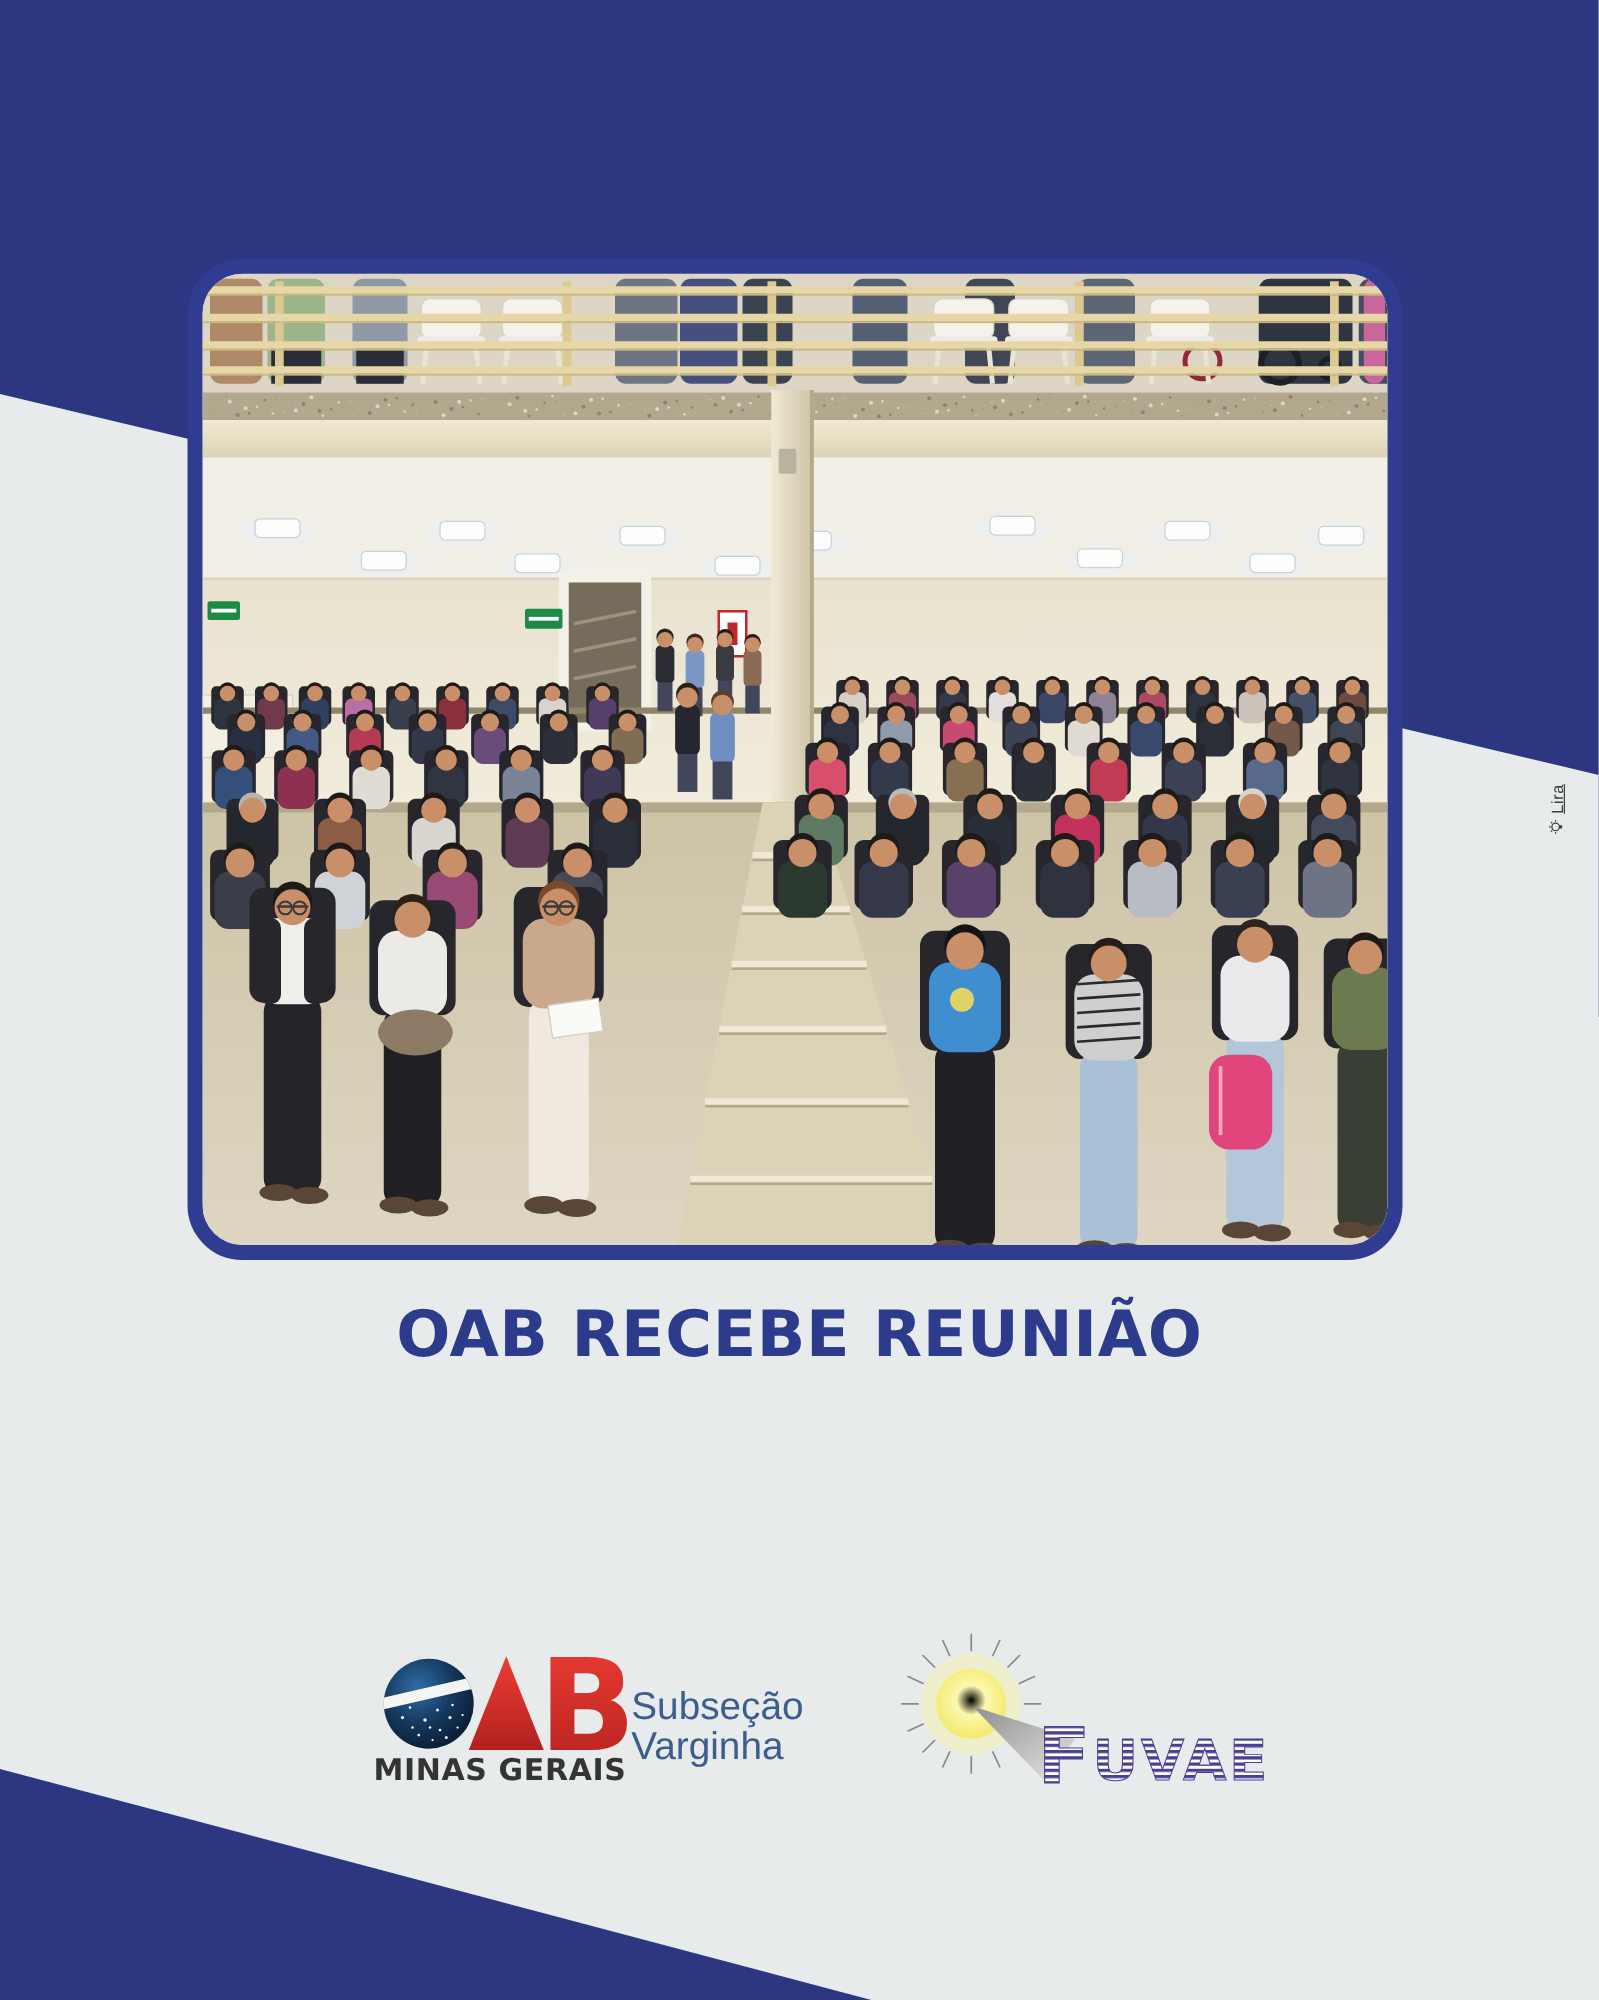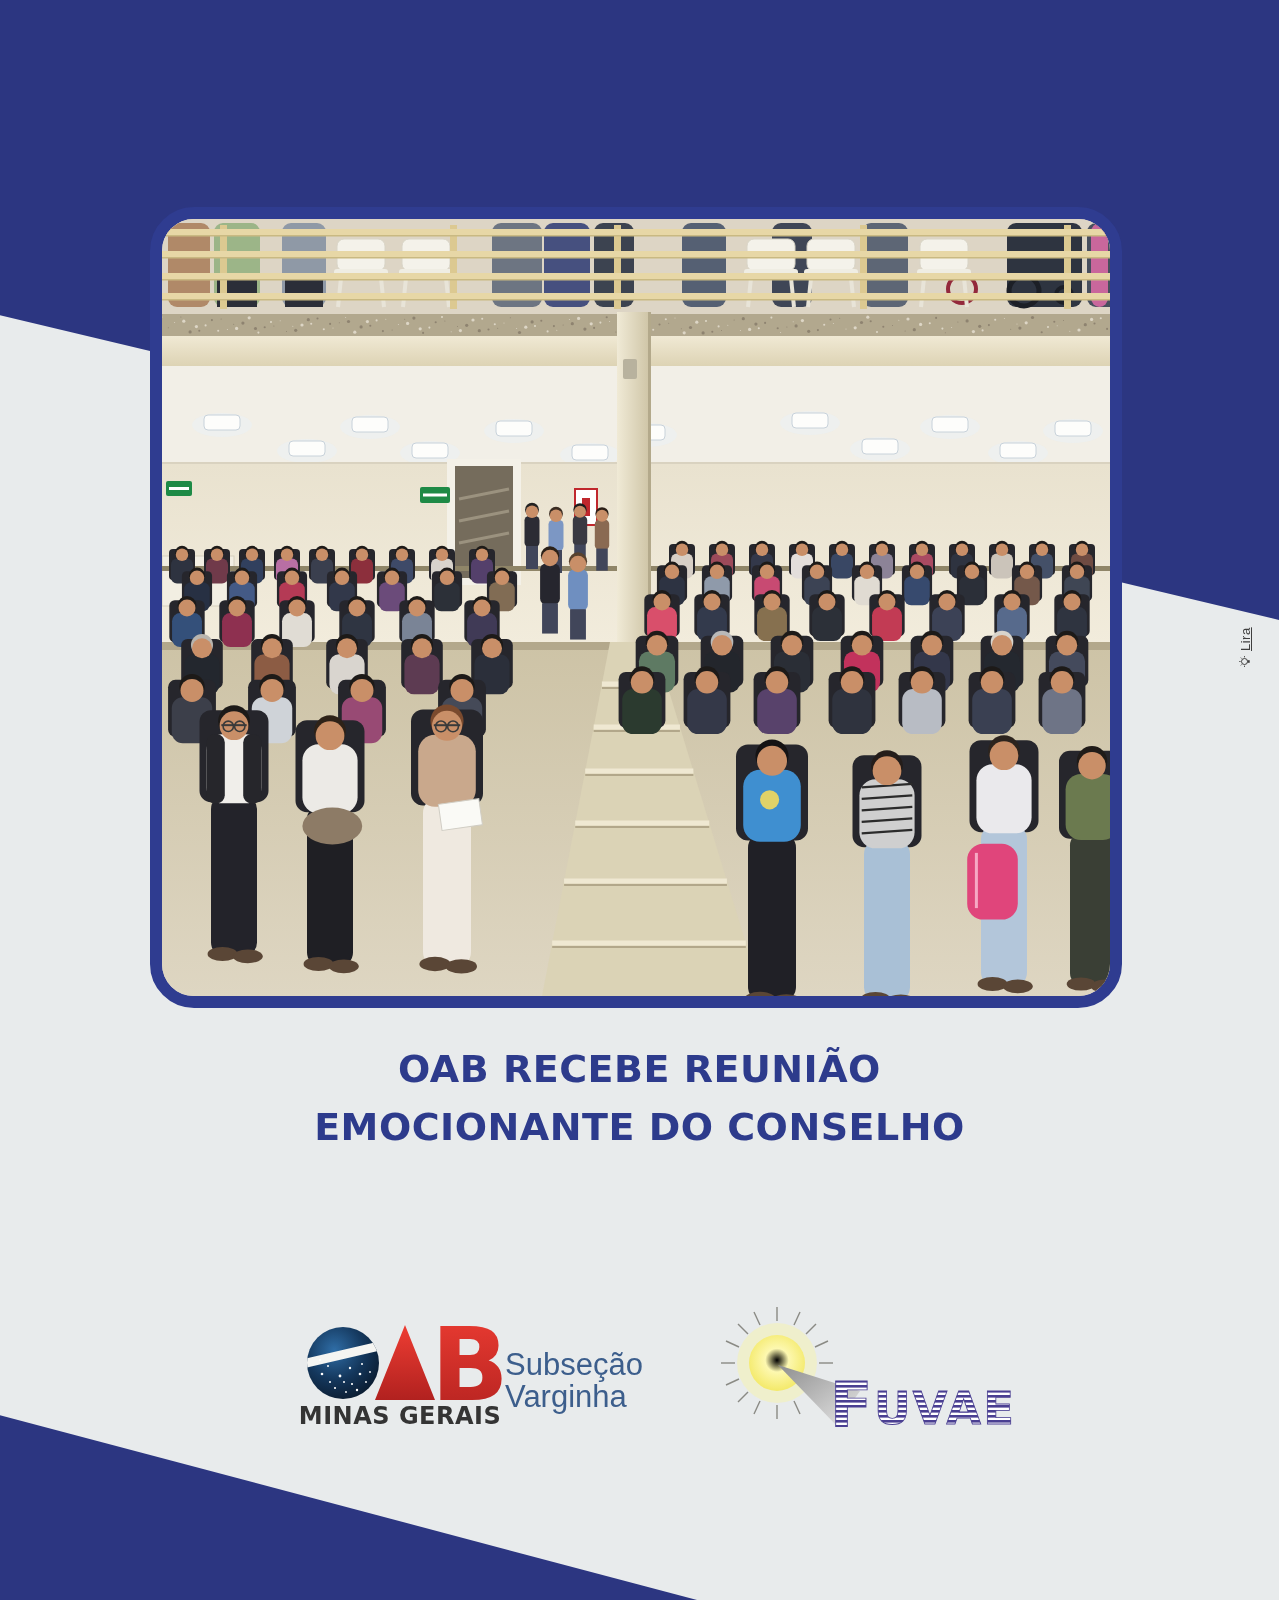--- a/index.html
+++ b/index.html
@@ -8,21 +8,21 @@
   .shape{position:absolute;pointer-events:none;}
   .blue-top{left:0;top:0;width:1279px;height:1600px;background:#2c3681;
     clip-path:polygon(0 0,100% 0,100% 38.75%,0 19.7%);}
   .blue-bottom{left:0;top:0;width:1279px;height:1600px;background:#2c3681;
     clip-path:polygon(0 88.45%,54.5% 100%,0 100%);}
   .photo{position:absolute;left:150px;top:207px;width:948px;height:777px;margin:0;
     border:12px solid #2f3c90;border-radius:44px;overflow:hidden;background:#e5decb;}
   .photo svg{display:block;width:948px;height:777px;}
   .headline{position:absolute;left:0;top:1040px;width:1279px;margin:0;text-align:center;
     font-family:"DejaVu Sans","Liberation Sans",sans-serif;font-weight:bold;
-    font-size:38px;line-height:58px;letter-spacing:.5px;color:#2d3b8c;}
+    font-size:51px;line-height:58px;letter-spacing:.5px;color:#2d3b8c;}
   .headline span{display:block;}
   .logo-svg{position:absolute;}
   .oab-svg{left:300px;top:1316px;}
   .fuvae-svg{left:690px;top:1295px;}
   .watermark{position:absolute;left:1238px;top:668px;transform:rotate(-90deg);
     transform-origin:left top;display:flex;align-items:center;gap:4px;
     color:#3f3f3f;font-size:13px;white-space:nowrap;}
   .watermark .wm-text{text-decoration:underline;letter-spacing:.5px;}
 </style>
 </head>
@@ -715,21 +715,20 @@
       <ellipse cx="919" cy="765" rx="14.3" ry="6.6000000000000005" fill="#5a4636"></ellipse>
       <ellipse cx="943.2" cy="767.2" rx="14.3" ry="6.6000000000000005" fill="#5a4636"></ellipse>
       <rect x="903.6" y="554.9" width="52.800000000000004" height="66" rx="15.400000000000002" fill="#6b7a4f"></rect>
       <circle cx="930" cy="542.25" r="15.180000000000001" fill="#1f1b18"></circle>
       <circle cx="930" cy="546.65" r="13.750000000000002" fill="#c98f68"></circle>
     </svg>
 </figure>
 
 <h1 class="headline">
   <span>OAB RECEBE REUNIÃO</span>
-  <span>EMOCIONANTE DO CONSELHO</span>
 </h1>
 
 <svg class="logo-svg oab-svg" width="400" height="120" viewBox="0 0 400 120">
   <defs>
     <radialGradient id="globeG" cx="38%" cy="32%" r="75%">
       <stop offset="0%" stop-color="#2f6da6"></stop>
         <stop offset="55%" stop-color="#14375c"></stop>
       <stop offset="100%" stop-color="#0a1a2d"></stop>
     </radialGradient>
     <linearGradient id="redG" x1="0" y1="0" x2="0" y2="1">

